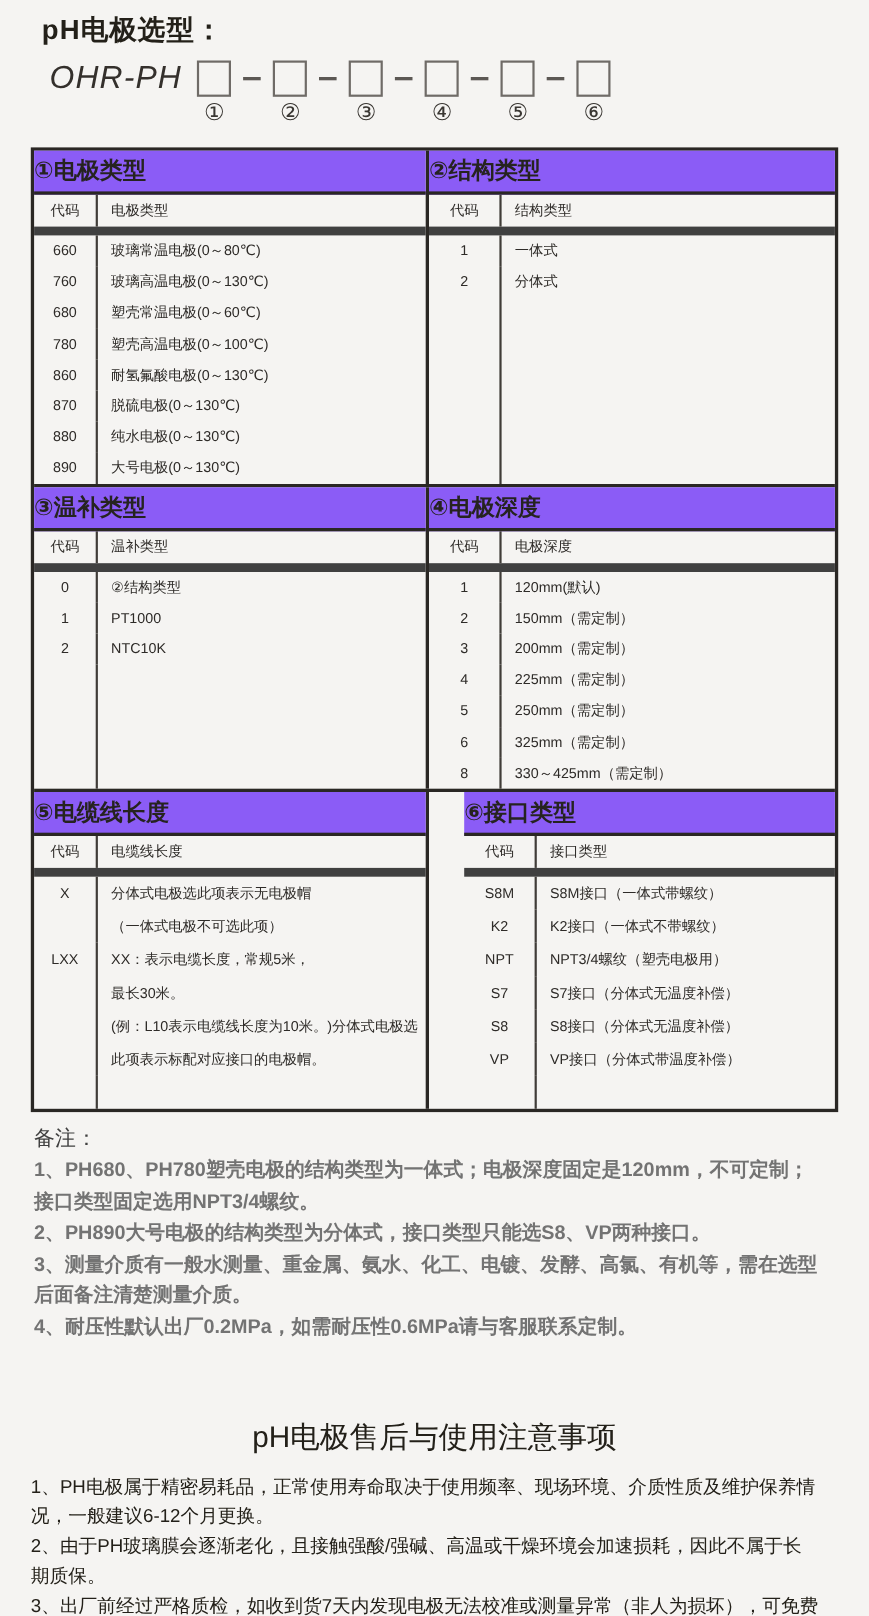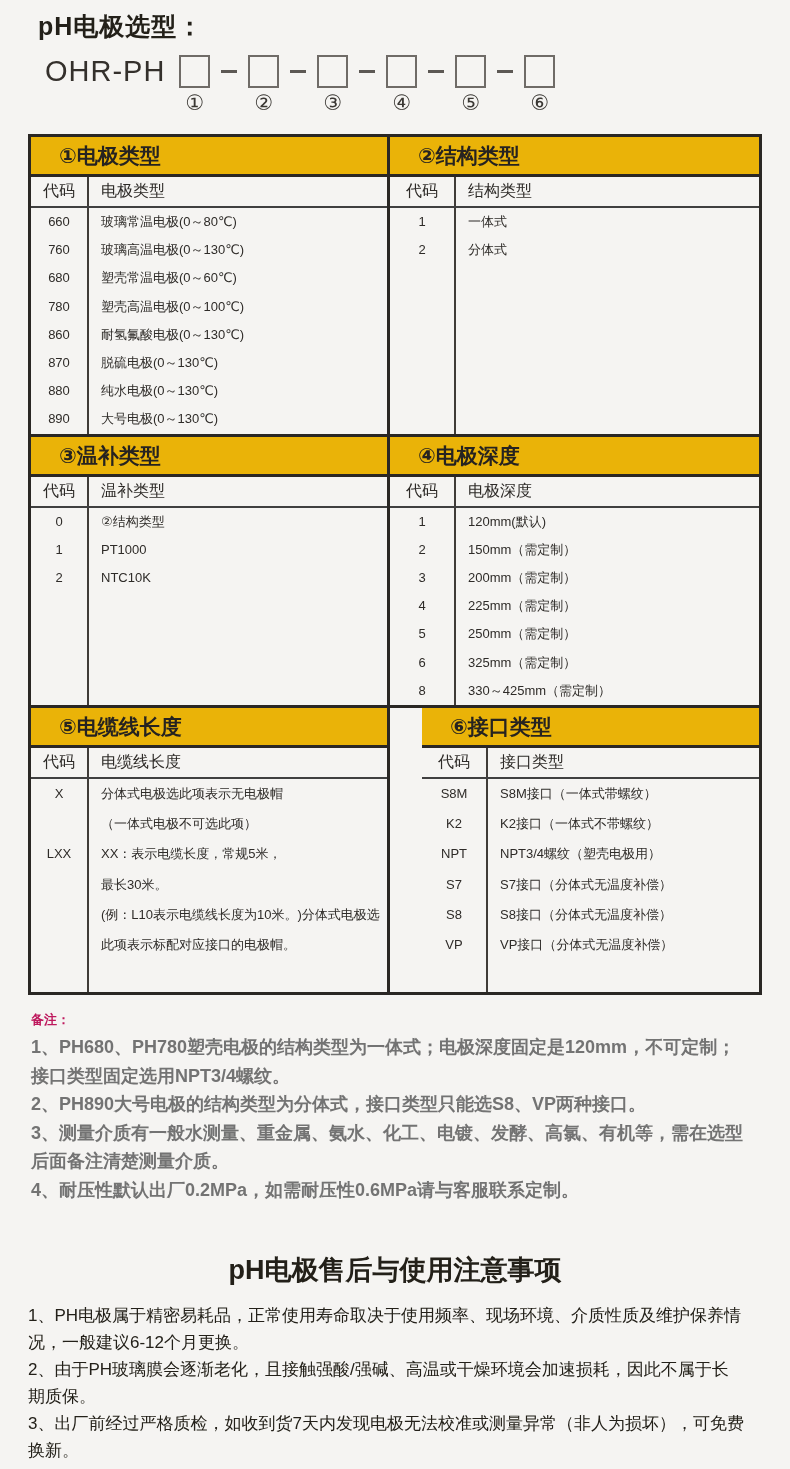--- a/index.html
+++ b/index.html
@@ -8,59 +8,59 @@
     background:#f5f4f2;color:#2e2b28;
     font-family:"Liberation Sans","DejaVu Sans",sans-serif;
   }
   .page{padding:0 28px;}
 
   
   .page-title{
     margin:0;padding:10px 0 0 10px;
     font-size:25px;font-weight:bold;color:#232019;letter-spacing:1px;
   }
-  .model-row{display:flex;align-items:flex-start;margin-top:12px;padding-left:17px;}
+  .model-row{display:flex;align-items:flex-start;margin-top:12px;padding-left:17px;font-style:italic;}
   .model-prefix{font-size:29px;line-height:32px;margin-right:14px;color:#34302c;letter-spacing:1px;}
   .model-boxes{display:flex;align-items:flex-start;}
   .box-unit{display:flex;flex-direction:column;align-items:center;}
   .code-box{width:27px;height:29px;border:2px solid #6f6b67;background:transparent;}
   .pos-label{margin-top:4px;font-size:21px;line-height:22px;color:#3a3733;}
   .dash{width:16px;height:3px;background:#5c5854;margin:15px 11px 0 11px;}
 
   
   .spec-table{margin-top:20px;border:3px solid #2a2724;}
   .block{display:grid;grid-template-columns:359px 1fr;}
   .block-1,.block-2{border-bottom:3px solid #2a2724;}
   .block-1{min-height:294px;}
   .block-2{min-height:267px;}
   .block-3{min-height:284px;gap:32px;}
   .sec{display:flex;flex-direction:column;}
   .sec.left{border-right:3px solid #2a2724;}
   .sec-title{
-    height:37px;line-height:37px;padding-left:28px;
+    height:37px;line-height:37px;padding-left:0;
     font-size:21px;font-weight:bold;color:#262320;
-    background:#eab308;border-bottom:3px solid #2a2724;
+    background:#8b5cf6;border-bottom:3px solid #2a2724;
   }
   .trow{display:grid;grid-template-columns:56px 1fr;}
   .sec.right .trow{grid-template-columns:64px 1fr;}
   .trow .code{text-align:center;}
   .trow .desc{border-left:2px solid #403c38;padding-left:12px;white-space:pre-wrap;}
-  .trow.head{height:29px;line-height:27px;font-size:16px;border-bottom:2px solid #404040;}
+  .trow.head{height:29px;line-height:27px;font-size:13px;border-bottom:8px solid #404040;}
   .trow.data{min-height:28.2px;line-height:28.2px;font-size:13px;}
   .block-3 .trow.data{min-height:30.2px;line-height:30.2px;}
   .trow.filler{flex:1 1 auto;min-height:0;}
 
   
   .remarks{margin-top:12px;padding-left:3px;}
-  .remarks-title{font-size:13px;font-weight:bold;line-height:26px;color:#be185d;}
+  .remarks-title{font-size:19px;font-weight:normal;line-height:26px;color:#404040;}
   .remarks p{margin:0;font-size:18px;font-weight:bold;line-height:28.5px;color:#737373;white-space:pre-wrap;}
 
   
   .aftersale{margin-top:0;}
-  .aftersale-title{margin-top:48px;text-align:center;font-size:27px;color:#232019;font-weight:bold;}
+  .aftersale-title{margin-top:68px;text-align:center;font-size:27px;color:#232019;}
   .aftersale-list{margin-top:14px;}
   .aftersale p{margin:0;font-size:17px;line-height:27px;color:#232019;white-space:pre-wrap;}
 </style>
 </head>
 <body>
 
 <div class="page">
 
   <h1 class="page-title">pH电极选型：</h1>
 
@@ -272,21 +272,21 @@
           <div class="trow data">
             <div class="code">S7</div>
             <div class="desc">S7接口（分体式无温度补偿）</div>
           </div>
           <div class="trow data">
             <div class="code">S8</div>
             <div class="desc">S8接口（分体式无温度补偿）</div>
           </div>
           <div class="trow data">
             <div class="code">VP</div>
-            <div class="desc">VP接口（分体式无温度补偿）</div>
+            <div class="desc">VP接口（分体式带温度补偿）</div>
           </div>
           <div class="trow data filler">
             <div class="code"></div>
             <div class="desc"></div>
           </div>
         </div>
       </div>
     </div>
 
   <div class="remarks">

